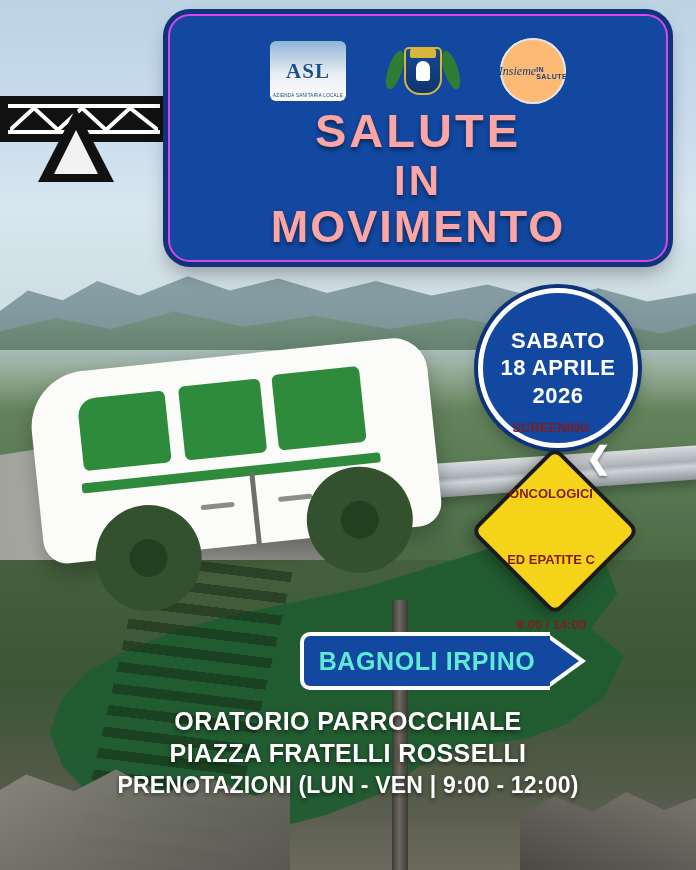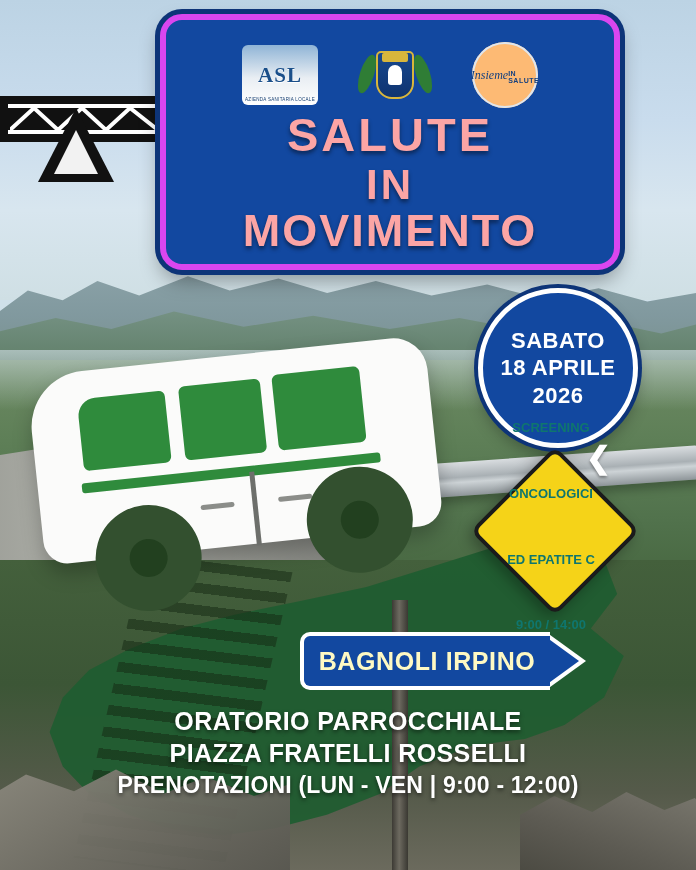--- a/index.html
+++ b/index.html
@@ -132,26 +132,27 @@
     left: 54px; top: 130px;
     width: 0; height: 0;
     border-left: 22px solid transparent;
     border-right: 22px solid transparent;
     border-bottom: 44px solid #f2f2f2;
   }
 
   
   .main-sign {
     position: absolute;
-    left: 160px; top: 14px;
+    left: 168px; top: 14px;
     width: 448px; height: 244px;
     background: #1248a0;
-    border: 6px solid #d946ef;
+    border: 2px solid #d946ef;
     border-radius: 22px;
     box-shadow: 0 0 0 5px #0d3478, 0 10px 20px rgba(0,0,0,0.35);
+    padding-left: 48px;
   }
   .logos {
     position: absolute;
     left: 0; top: 22px; width: 100%;
     display: flex;
     justify-content: center;
     align-items: center;
     gap: 44px;
   }
   .logo {
@@ -301,21 +302,21 @@
   }
   .warn-text {
     position: absolute;
     left: 0; top: 0; width: 150px; height: 150px;
     display: flex;
     flex-direction: column;
     align-items: center;
     justify-content: center;
     font-weight: bold;
     font-size: 13px;
-    color: #0f766e;
+    color: #7f1d1d;
     line-height: 1.45;
     text-align: left;
     gap: 47px;
   }
 
   
   .edge-chevron {
     position: absolute;
     left: 586px; top: 440px;
     color: #ffffff;
@@ -411,21 +412,21 @@
     background: #1248a0;
     border: 4px solid #ffffff;
     border-right: none;
     border-radius: 10px 0 0 10px;
     box-sizing: border-box;
     display: flex;
     align-items: center;
     justify-content: center;
   }
   .loc-text {
-    color: #fef9c3;
+    color: #5eead4;
     font-weight: bold;
     font-size: 25px;
     letter-spacing: .6px;
     white-space: nowrap;
   }
   .loc-arrow {
     position: absolute;
     left: 246px; top: 0;
     width: 0; height: 0;
     border-top: 29px solid transparent;

